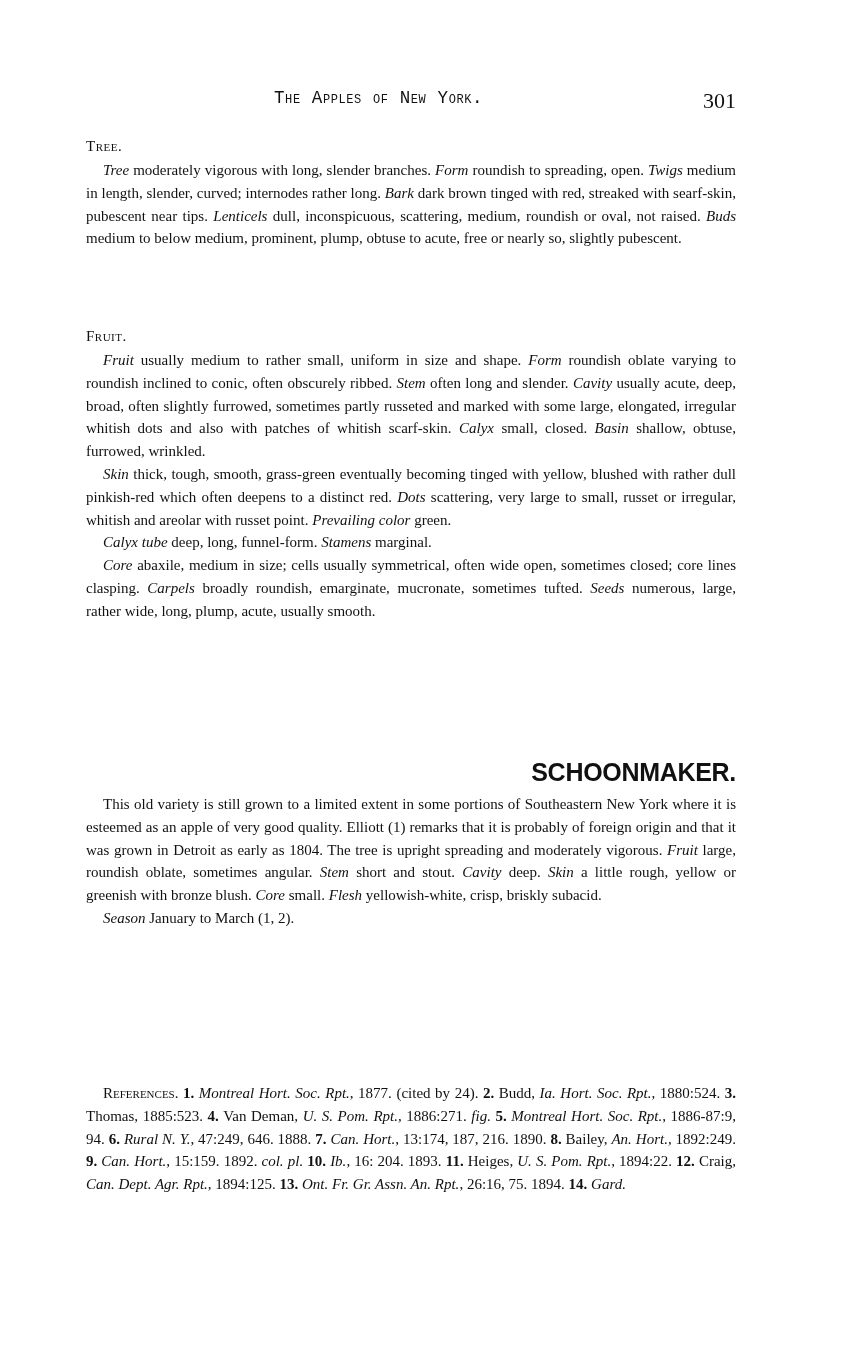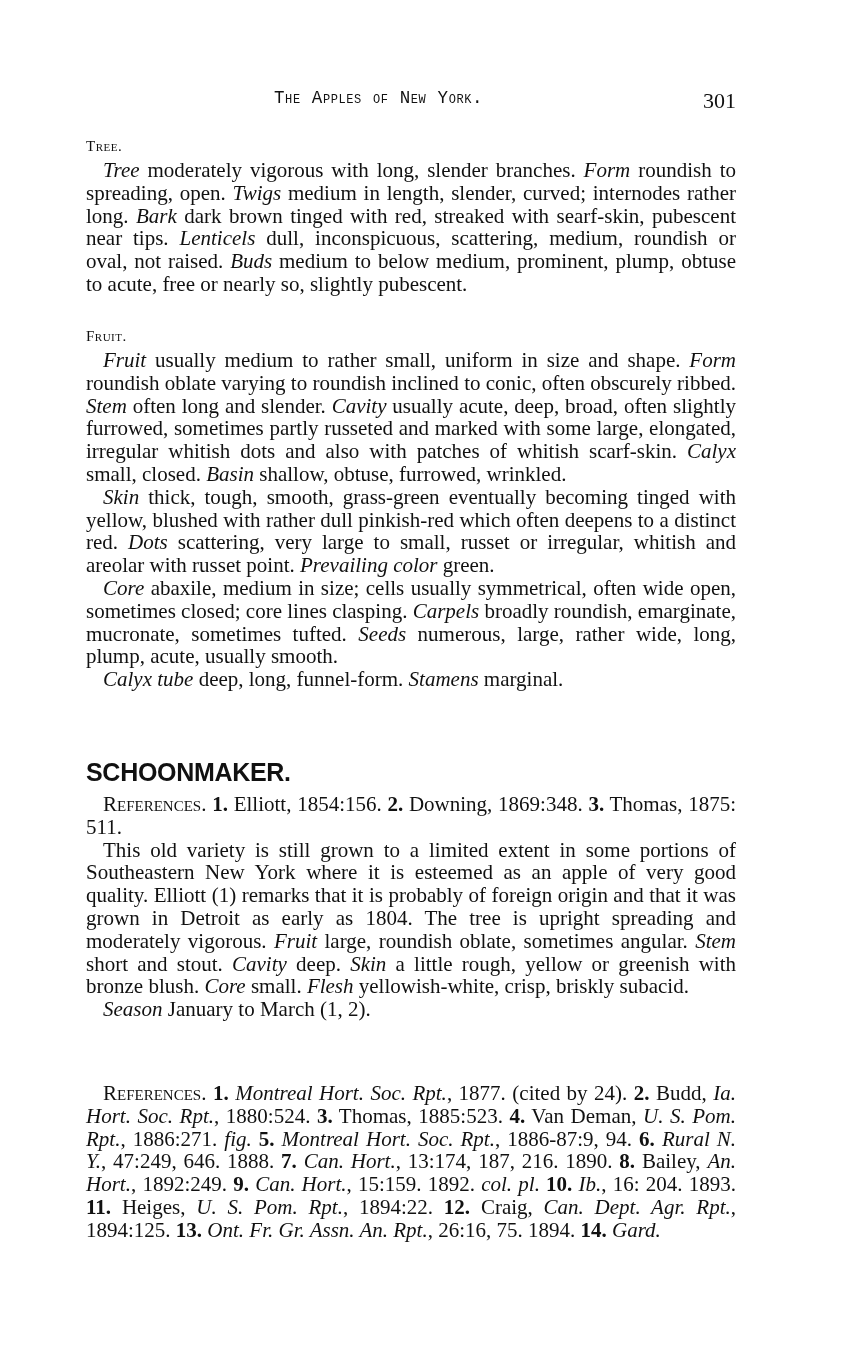--- a/index.html
+++ b/index.html
@@ -3,22 +3,22 @@
 <meta charset="utf-8">
 <style>
   html, body { margin: 0; padding: 0; background: #ffffff; }
   body { width: 850px; height: 1372px; position: relative; overflow: hidden;
          font-family: "Liberation Serif", "DejaVu Serif", serif; color: #111; }
   .page { position: absolute; left: 86px; top: 0; width: 650px; }
   .running-head { position: absolute; top: 88px; left: 0; width: 650px; height: 24px; }
   .running-title { position: absolute; left: 188px; top: 0; font-size: 17.5px; letter-spacing: 0.6px; font-variant: small-caps; font-family: Liberation Mono, monospace; }
   .page-number { position: absolute; right: 0; top: 0; font-size: 22px; }
   .section-head { text-align: left; font-variant: small-caps; font-size: 15px; letter-spacing: 0.5px; }
-  .para { font-size: 21px; line-height: 22.8px; text-align: justify; margin: 0; text-indent: 17px; }
-  .variety-title { text-align: left; font-family: "Liberation Sans", "DejaVu Sans", sans-serif;
+  .para { font-size: 15px; line-height: 22.8px; text-align: justify; margin: 0; text-indent: 17px; }
+  .variety-title { text-align: right; font-family: "Liberation Sans", "DejaVu Sans", sans-serif;
                    font-size: 25px; letter-spacing: -0.3px; margin: 0; }
   .sc { font-variant: small-caps; }
   .it { font-style: italic; }
   .b { font-weight: bold; }
   .block { position: absolute; left: 0; width: 650px; }
 </style>
 </head>
 <body>
 
 <div class="page">
@@ -33,29 +33,28 @@
     <div>
         <p class="para"><span class="it">Tree</span><span> moderately vigorous with long, slender branches.  </span><span class="it">Form</span><span> roundish to spreading, open.  </span><span class="it">Twigs</span><span> medium in length, slender, curved; internodes rather long.  </span><span class="it">Bark</span><span> dark brown tinged with red, streaked with searf-skin, pubescent near tips.  </span><span class="it">Lenticels</span><span> dull, inconspicuous, scattering, medium, roundish or oval, not raised.  </span><span class="it">Buds</span><span> medium to below medium, prominent, plump, obtuse to acute, free or nearly so, slightly pubescent.</span></p>
       </div>
   </div>
 
   <div class="block" style="top:328px;">
     <div class="section-head" style="margin-bottom:4px;">Fruit.</div>
     <div>
         <p class="para"><span class="it">Fruit</span><span> usually medium to rather small, uniform in size and shape.  </span><span class="it">Form</span><span> roundish oblate varying to roundish inclined to conic, often obscurely ribbed.  </span><span class="it">Stem</span><span> often long and slender.  </span><span class="it">Cavity</span><span> usually acute, deep, broad, often slightly furrowed, sometimes partly russeted and marked with some large, elongated, irregular whitish dots and also with patches of whitish scarf-skin.  </span><span class="it">Calyx</span><span> small, closed.  </span><span class="it">Basin</span><span> shallow, obtuse, furrowed, wrinkled.</span></p>
         <p class="para"><span class="it">Skin</span><span> thick, tough, smooth, grass-green eventually becoming tinged with yellow, blushed with rather dull pinkish-red which often deepens to a distinct red.  </span><span class="it">Dots</span><span> scattering, very large to small, russet or irregular, whitish and areolar with russet point.  </span><span class="it">Prevailing color</span><span> green.</span></p>
+        <p class="para"><span class="it">Calyx tube</span><span> deep, long, funnel-form.  </span><span class="it">Stamens</span><span> marginal.</span></p>
         <p class="para"><span class="it">Core</span><span> abaxile, medium in size; cells usually symmetrical, often wide open, sometimes closed; core lines clasping.  </span><span class="it">Carpels</span><span> broadly roundish, emarginate, mucronate, sometimes tufted.  </span><span class="it">Seeds</span><span> numerous, large, rather wide, long, plump, acute, usually smooth.</span></p>
-        <p class="para"><span class="it">Calyx tube</span><span> deep, long, funnel-form.  </span><span class="it">Stamens</span><span> marginal.</span></p>
       </div>
   </div>
 
   <div class="block" style="top:758px;">
     <h2 class="variety-title" style="margin-bottom:6px;">SCHOONMAKER.</h2>
     <div>
-        <p class="para"><span class="sc">References.</span><span>  </span><span class="b">1.</span><span> Elliott, 1854:156.  </span><span class="b">2.</span><span> Downing, 1869:348.  </span><span class="b">3.</span><span> Thomas, 1875: 511.</span></p>
         <p class="para"><span>This old variety is still grown to a limited extent in some portions of Southeastern New York where it is esteemed as an apple of very good quality. Elliott (1) remarks that it is probably of foreign origin and that it was grown in Detroit as early as 1804.  The tree is upright spreading and moderately vigorous.  </span><span class="it">Fruit</span><span> large, roundish oblate, sometimes angular.  </span><span class="it">Stem</span><span> short and stout.  </span><span class="it">Cavity</span><span> deep.  </span><span class="it">Skin</span><span> a little rough, yellow or greenish with bronze blush.  </span><span class="it">Core</span><span> small.  </span><span class="it">Flesh</span><span> yellowish-white, crisp, briskly subacid.</span></p>
         <p class="para"><span class="it">Season</span><span> January to March (1, 2).</span></p>
       </div>
   </div>
 
   <div class="block" style="top:1082px;">
     <div>
         <p class="para"><span class="sc">References.</span><span>  </span><span class="b">1.</span><span> </span><span class="it">Montreal Hort. Soc. Rpt.</span><span>, 1877. (cited by 24).  </span><span class="b">2.</span><span> Budd, </span><span class="it">Ia. Hort. Soc. Rpt.</span><span>, 1880:524.  </span><span class="b">3.</span><span> Thomas, 1885:523.  </span><span class="b">4.</span><span> Van Deman, </span><span class="it">U. S. Pom. Rpt.</span><span>, 1886:271. </span><span class="it">fig.</span><span>  </span><span class="b">5.</span><span> </span><span class="it">Montreal Hort. Soc. Rpt.</span><span>, 1886-87:9, 94.  </span><span class="b">6.</span><span> </span><span class="it">Rural N. Y.</span><span>, 47:249, 646. 1888.  </span><span class="b">7.</span><span> </span><span class="it">Can. Hort.</span><span>, 13:174, 187, 216. 1890.  </span><span class="b">8.</span><span> Bailey, </span><span class="it">An. Hort.</span><span>, 1892:249.  </span><span class="b">9.</span><span> </span><span class="it">Can. Hort.</span><span>, 15:159. 1892. </span><span class="it">col. pl.</span><span>  </span><span class="b">10.</span><span> </span><span class="it">Ib.</span><span>, 16: 204. 1893.  </span><span class="b">11.</span><span> Heiges, </span><span class="it">U. S. Pom. Rpt.</span><span>, 1894:22.  </span><span class="b">12.</span><span> Craig, </span><span class="it">Can. Dept. Agr. Rpt.</span><span>, 1894:125.  </span><span class="b">13.</span><span> </span><span class="it">Ont. Fr. Gr. Assn. An. Rpt.</span><span>, 26:16, 75. 1894.  </span><span class="b">14.</span><span> </span><span class="it">Gard.</span></p>
       </div>
   </div>

